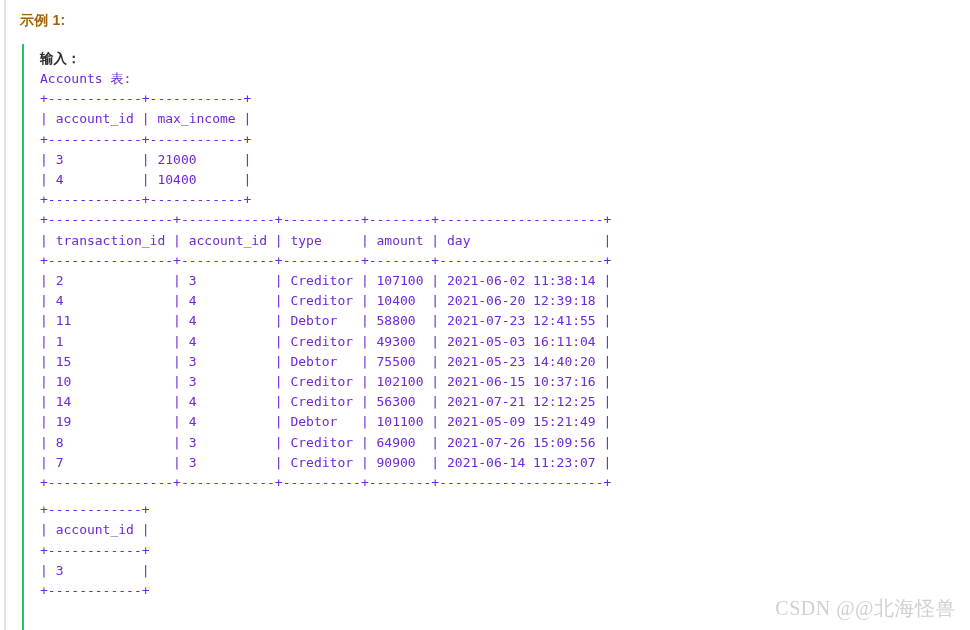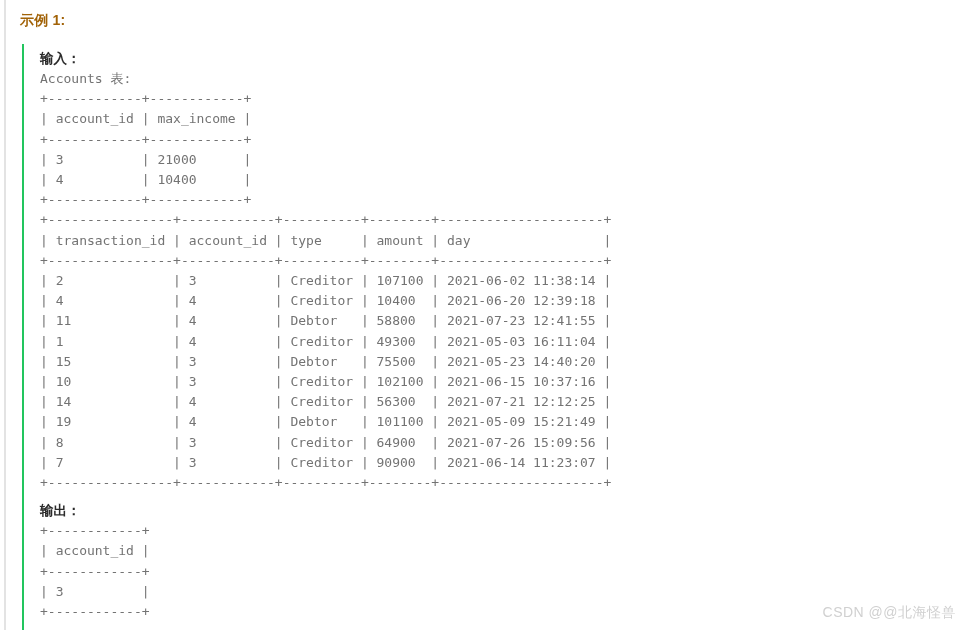--- a/index.html
+++ b/index.html
@@ -72,34 +72,34 @@
     line-height: 21px;
     white-space: pre;
     margin: 0;
     font-family: "Liberation Sans", sans-serif;
   }
 
   .code {
     font-family: "DejaVu Sans Mono", "Liberation Mono", monospace;
     font-size: 13px;
     line-height: 20.2px;
-    color: #737373;
+    color: #6d28d9;
     white-space: pre;
     margin: 0;
     letter-spacing: 0px;
   }
   .spacer-6 { height: 7px; }
 
   #watermark {
     position: absolute;
     right: 14px;
     bottom: 8px;
-    font-size: 14px;
+    font-size: 20px;
     color: #d0d0d0;
-    font-family: Liberation Sans, sans-serif;
+    font-family: Liberation Serif, serif;
     white-space: pre;
     letter-spacing: 0.5px;
   }
 </style>
 </head>
 <body>
 
 <div id="page-rail"></div>
 
 <div id="content">
@@ -131,21 +131,20 @@
 | 15             | 3          | Debtor   | 75500  | 2021-05-23 14:40:20 |
 | 10             | 3          | Creditor | 102100 | 2021-06-15 10:37:16 |
 | 14             | 4          | Creditor | 56300  | 2021-07-21 12:12:25 |
 | 19             | 4          | Debtor   | 101100 | 2021-05-09 15:21:49 |
 | 8              | 3          | Creditor | 64900  | 2021-07-26 15:09:56 |
 | 7              | 3          | Creditor | 90900  | 2021-06-14 11:23:07 |
 +----------------+------------+----------+--------+---------------------+</div>
 
       <div class="spacer-6"></div>
 
-      <div class="label">输出：</div>
 
       <div class="code">+------------+
 | account_id |
 +------------+
 | 3          |
 +------------+</div>
 
     </div>
   </div>
 

